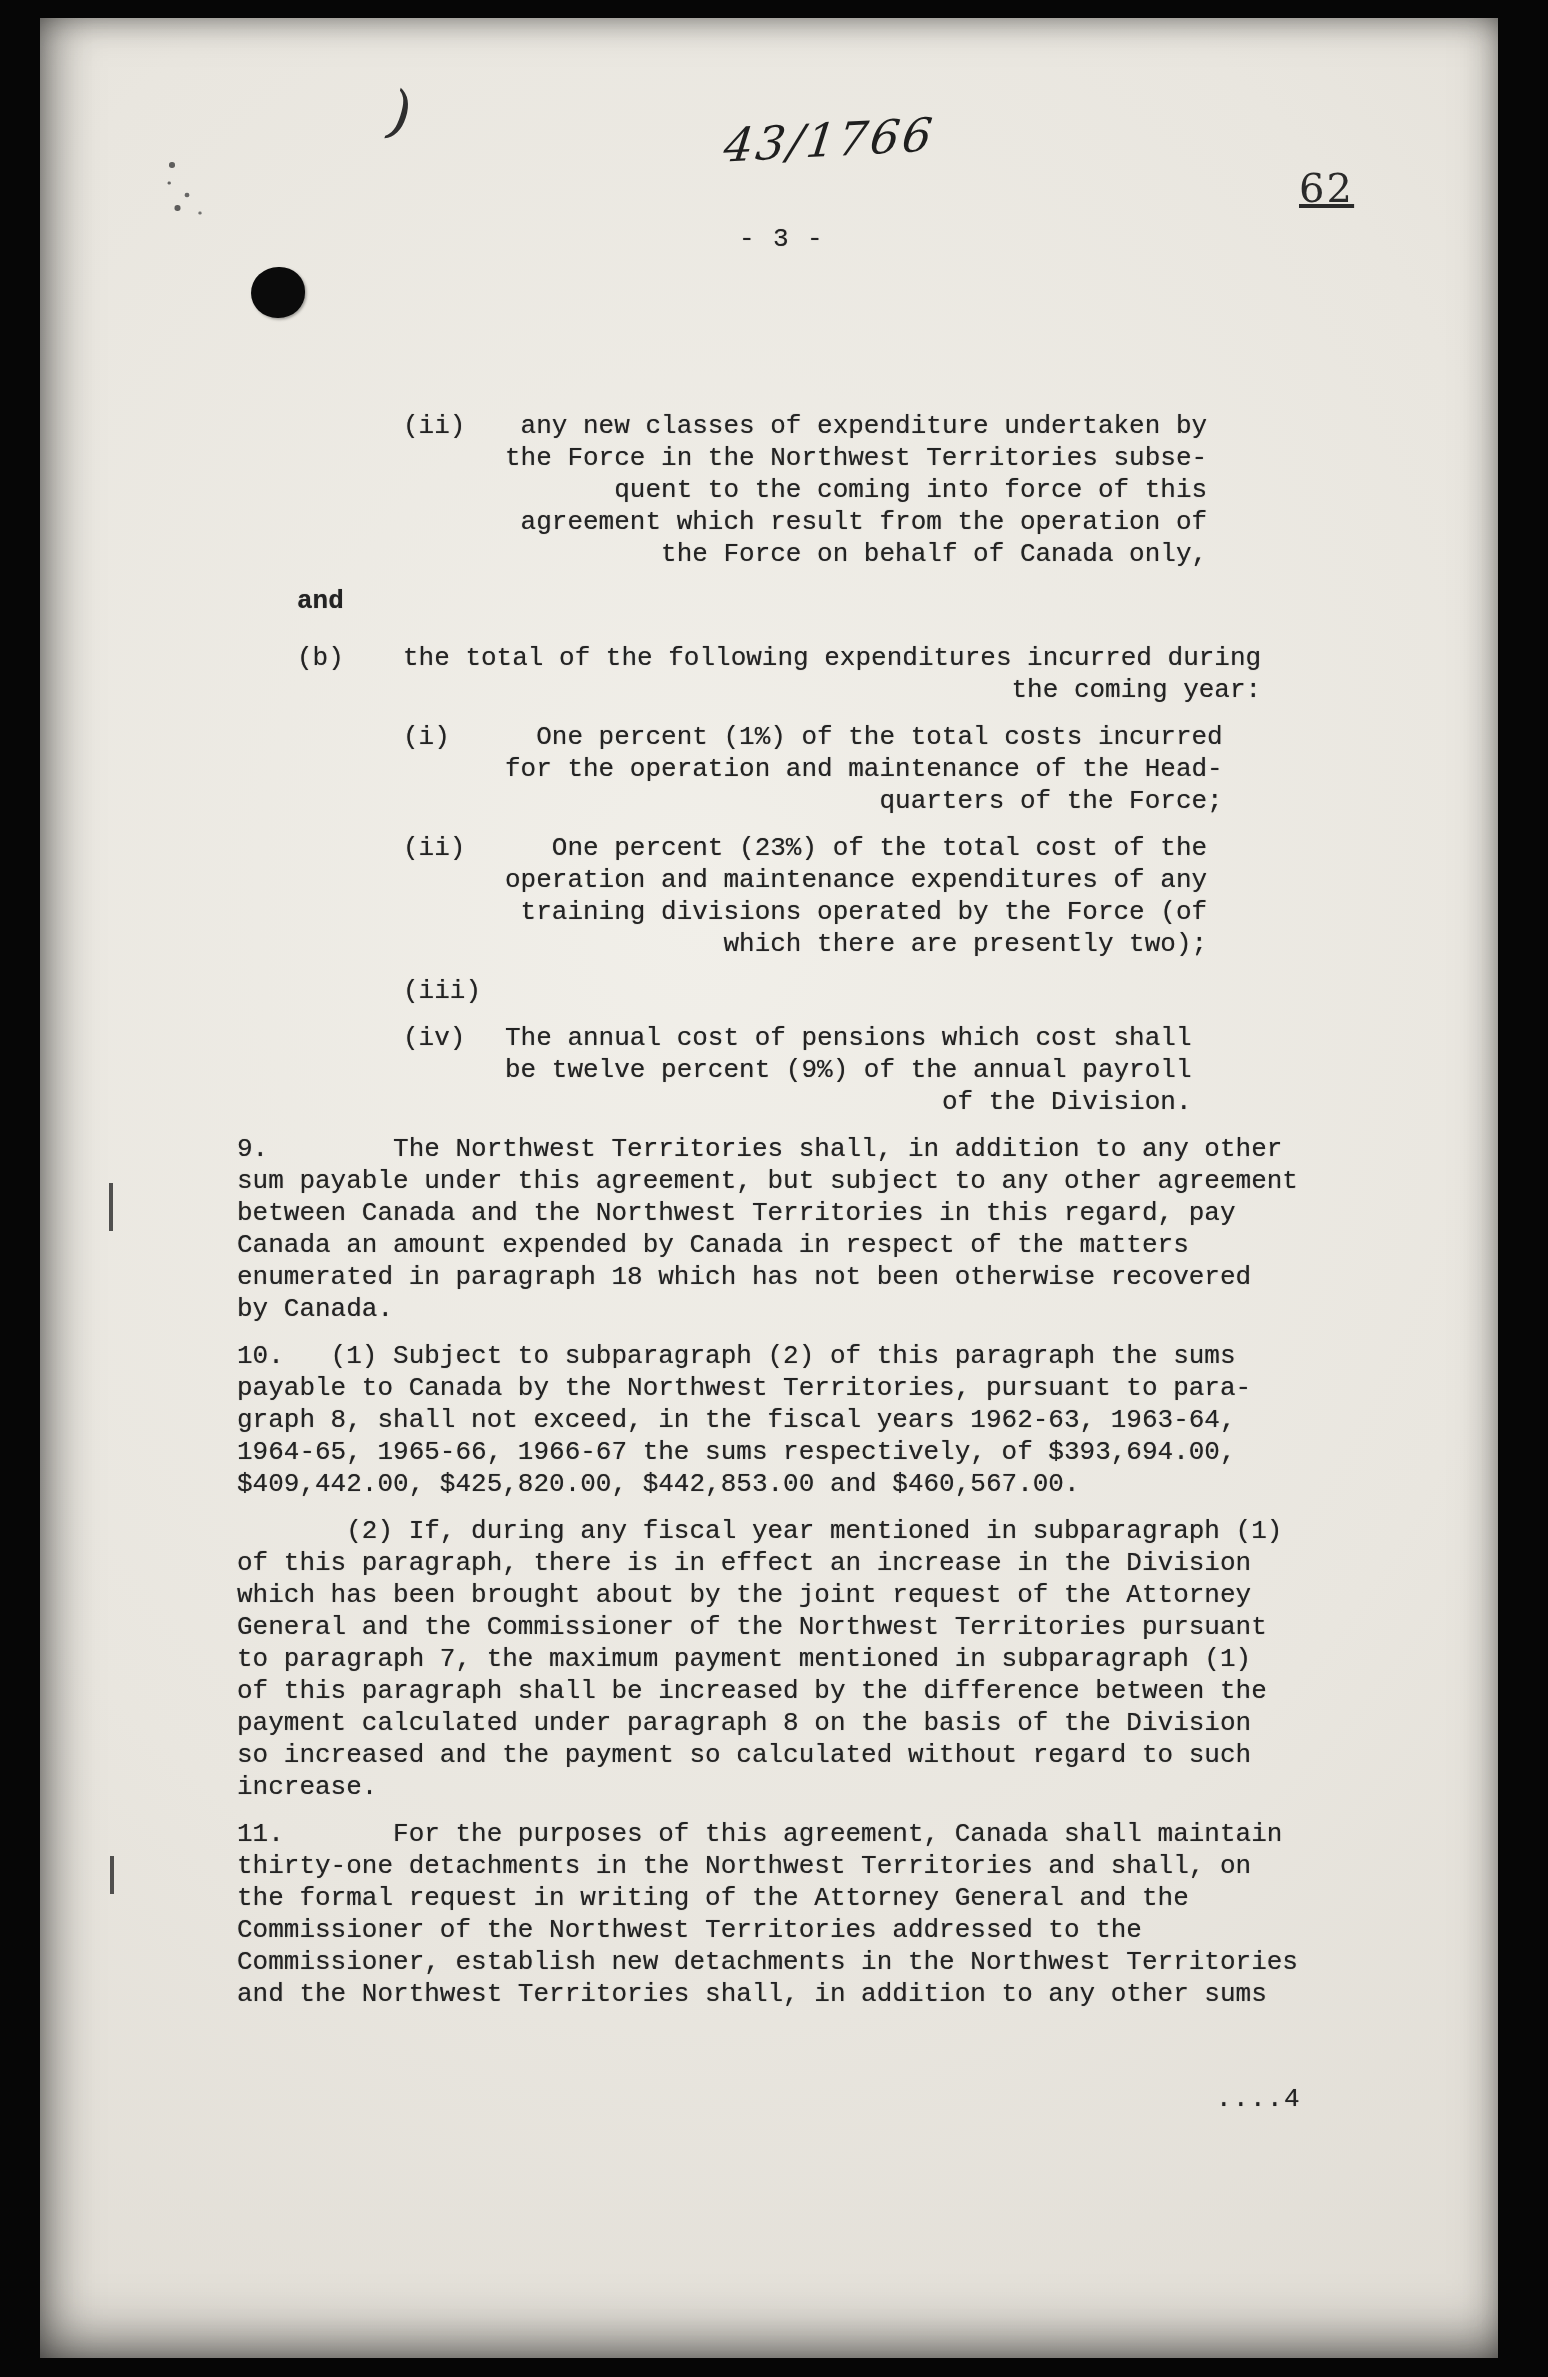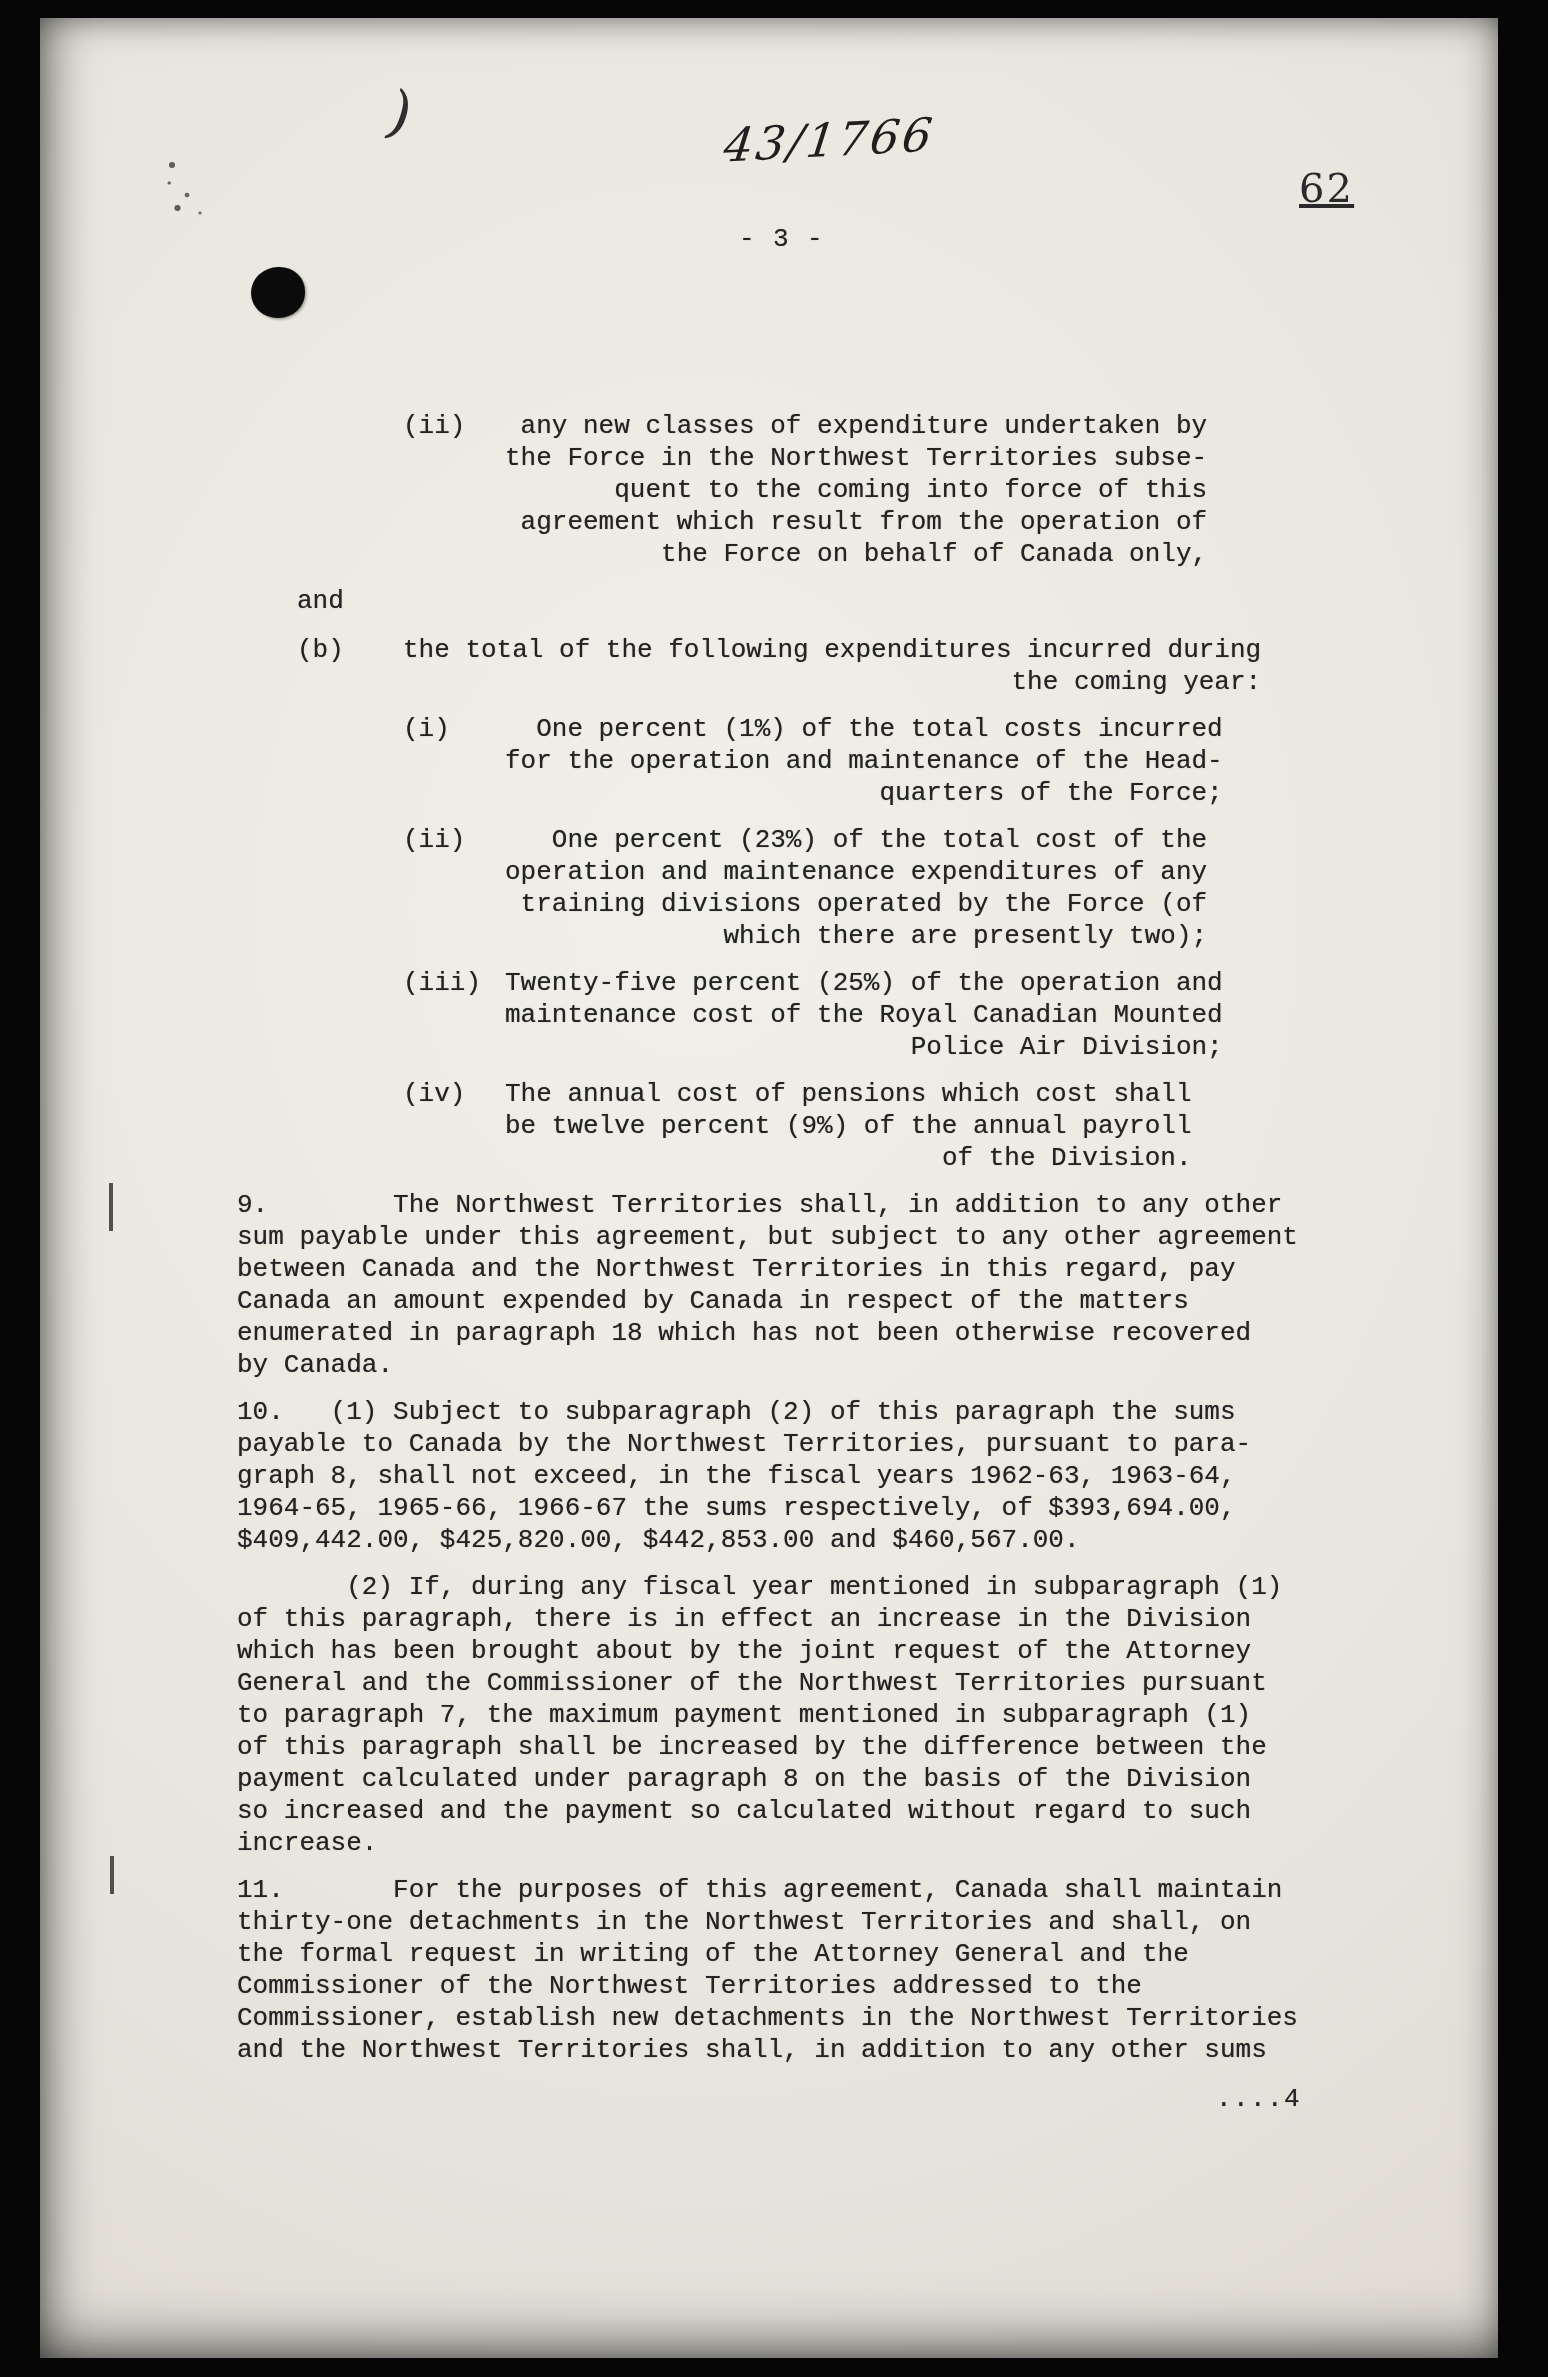--- a/index.html
+++ b/index.html
@@ -71,21 +71,21 @@
   }
   .item { display:flex; margin-bottom:15px; }
   .para { white-space:pre; margin-bottom:15px; }
   .txt  { white-space:pre;text-align:right; }
   .lbl  { flex:none; white-space:pre; }
 
   .indent-a   { margin-left:60px; }   
   .indent-b   { margin-left:166px; }  
   .lbl-outer  { width:106px; }        
   .lbl-inner  { width:102px; }        
-  .item-and   { margin-bottom:17px; }
+  .item-and   { margin-bottom:25px;font-weight:bold; }
 
   .continuation {
     position:absolute; left:1176px; top:2066px;
     font-size:26px; color:#232323; letter-spacing:1.4px;
     text-shadow:0 0 0.8px rgba(20,20,20,0.5);
   }
 </style>
 </head>
 <body>
 
@@ -131,23 +131,20 @@
     <div class="item indent-b">
       <span class="lbl lbl-inner">(ii)</span>
       <span class="txt">One percent (23%) of the total cost of the
 operation and maintenance expenditures of any
 training divisions operated by the Force (of
 which there are presently two);</span>
     </div>
 
     <div class="item indent-b">
       <span class="lbl lbl-inner">(iii)</span>
-      <span class="txt">Twenty-five percent (25%) of the operation and
-maintenance cost of the Royal Canadian Mounted
-Police Air Division;</span>
     </div>
 
     <div class="item indent-b">
       <span class="lbl lbl-inner">(iv)</span>
       <span class="txt">The annual cost of pensions which cost shall
 be twelve percent (9%) of the annual payroll
 of the Division.</span>
     </div>
 
     <div class="para">9.        The Northwest Territories shall, in addition to any other

